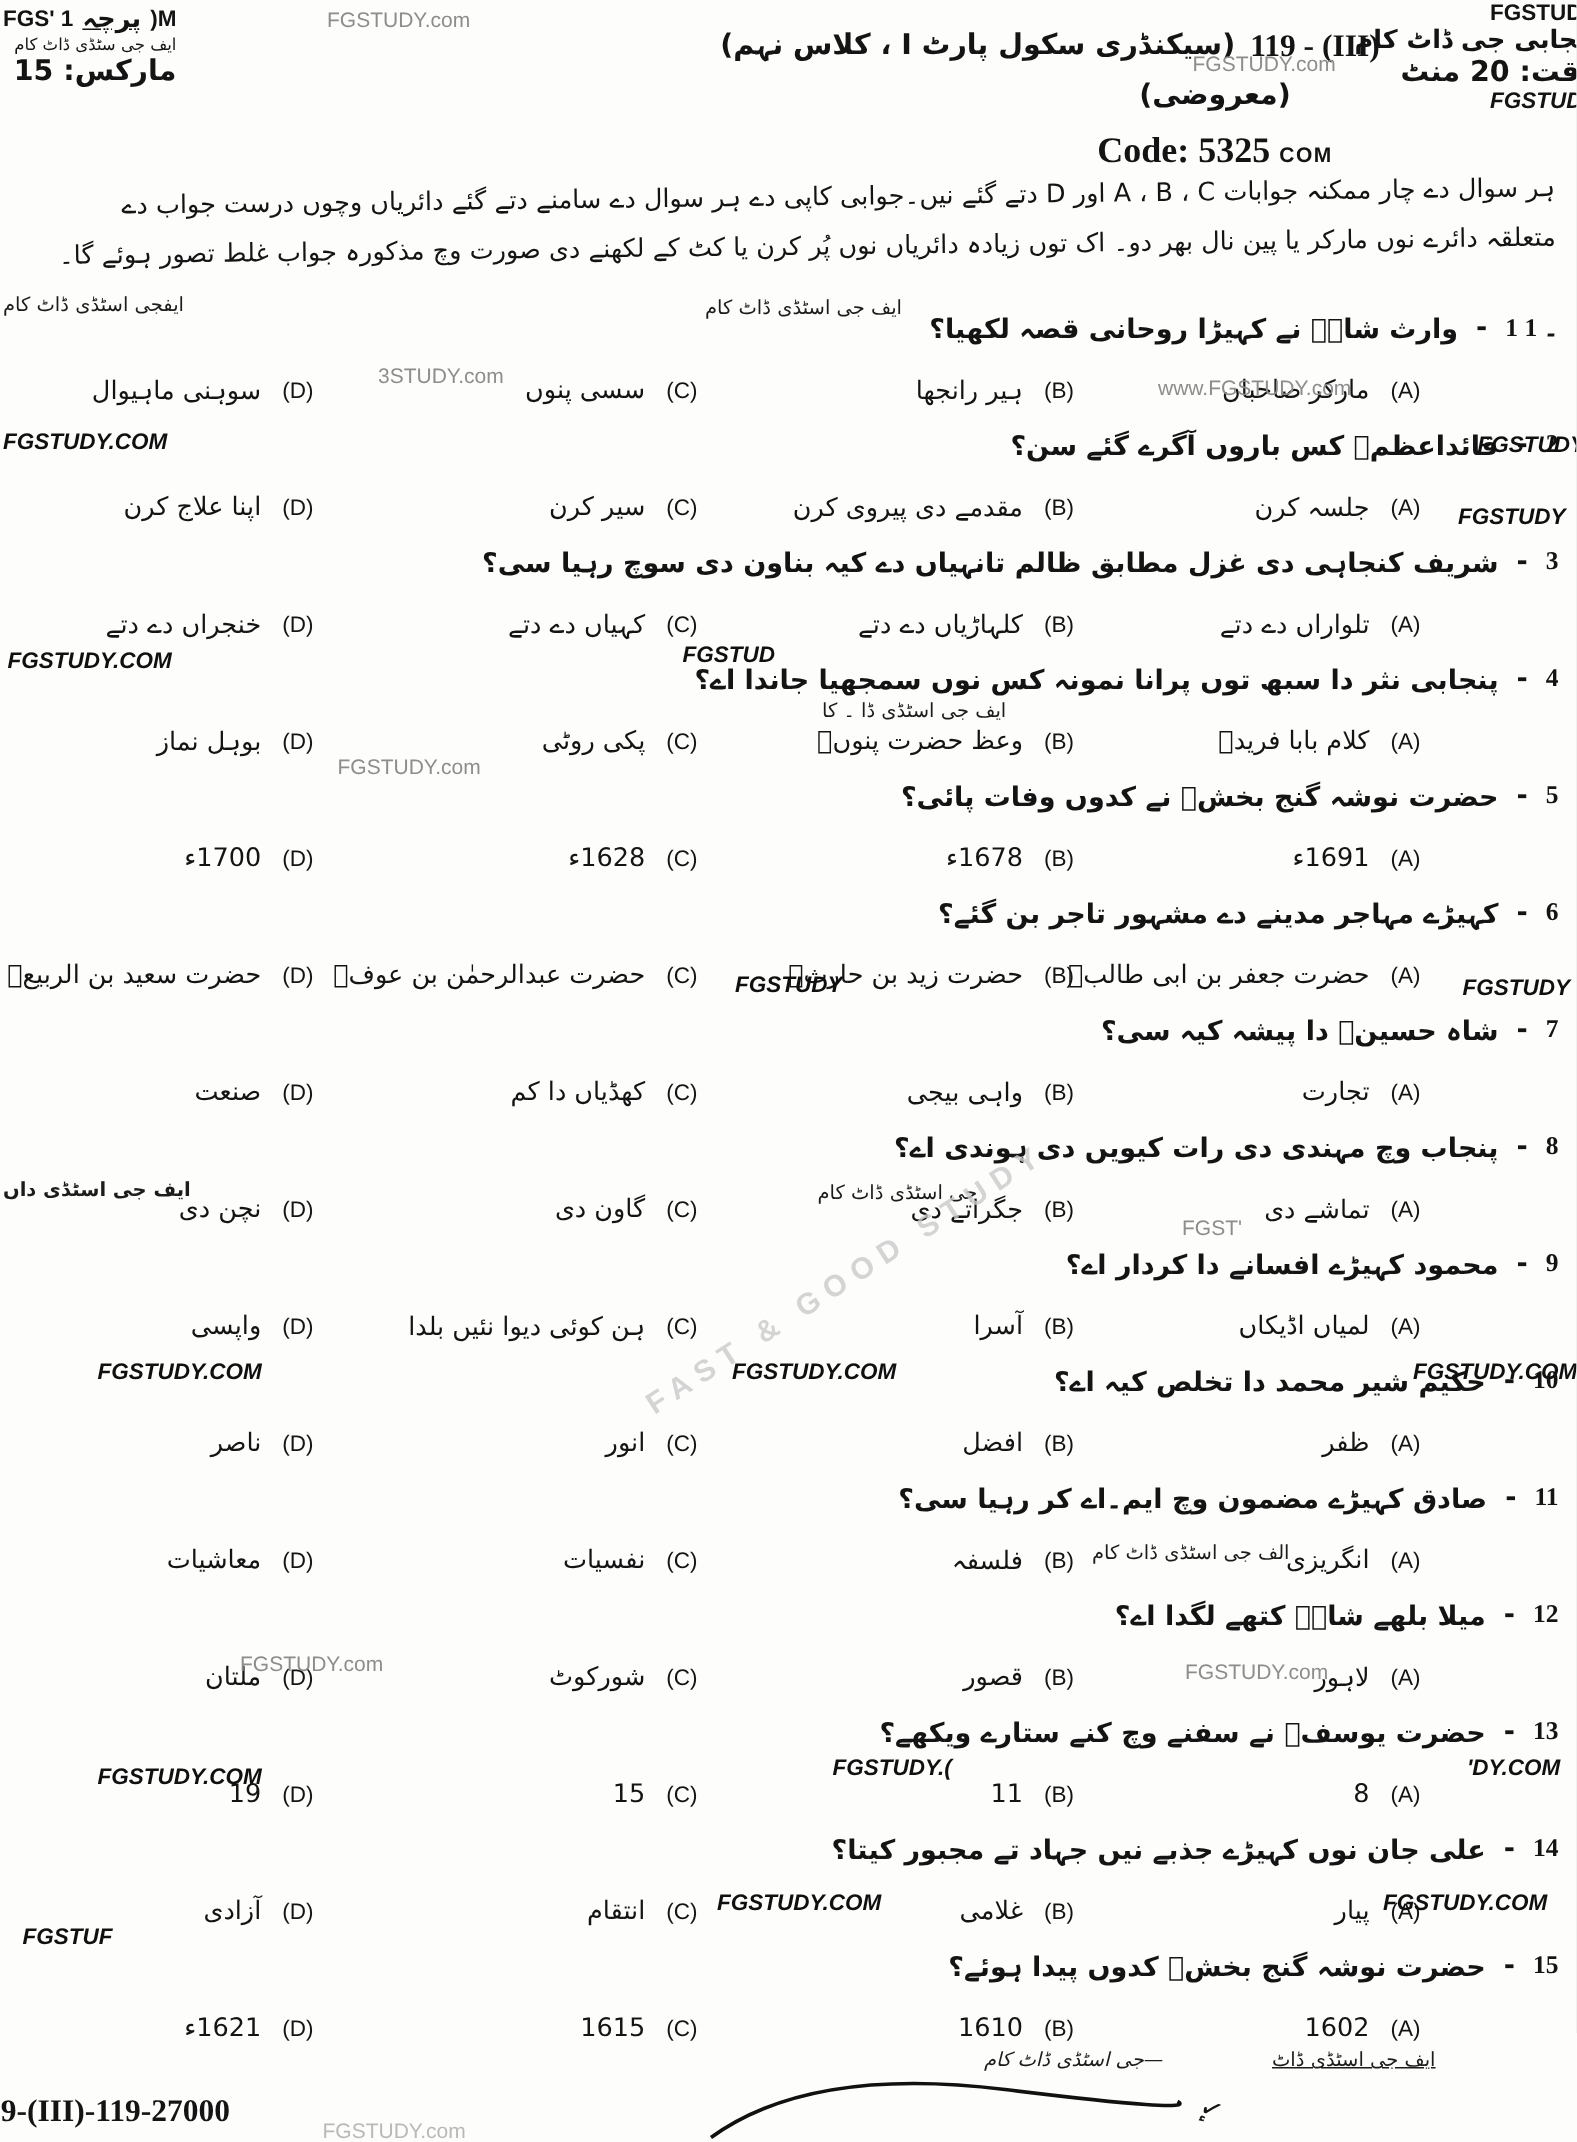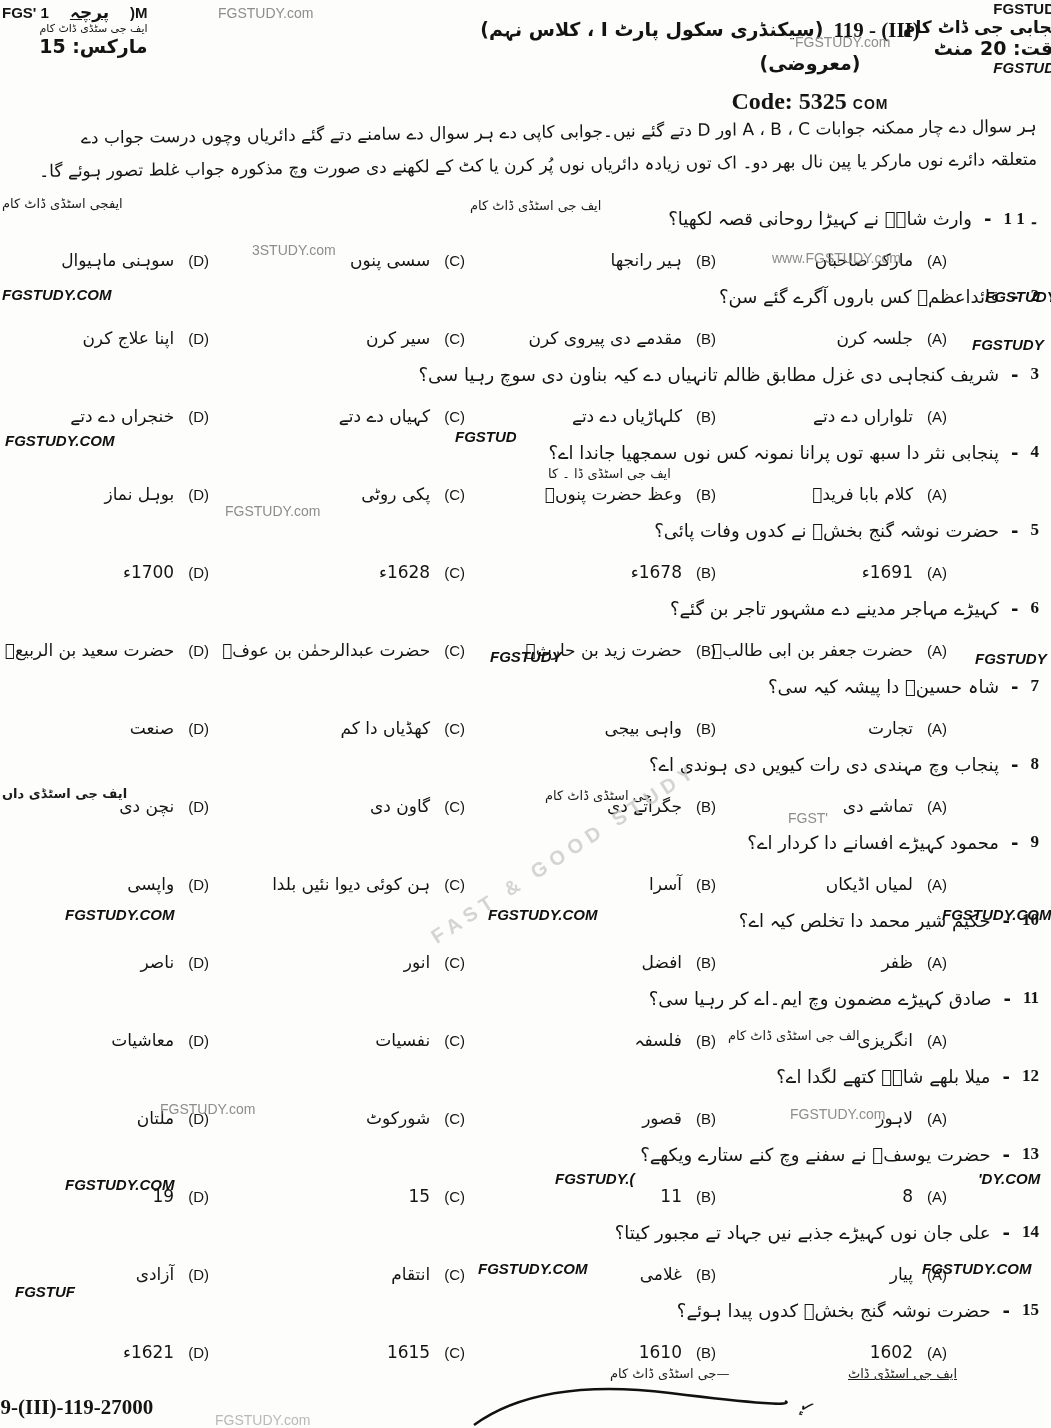--- a/index.html
+++ b/index.html
@@ -1,20 +1,20 @@
 <!DOCTYPE html>
 <html lang="ur" dir="ltr"><head>
 <meta charset="utf-8">
 <style>
   html,body{margin:0;padding:0;background:#e8e8e8;}
   .page{position:relative;width:1051px;height:1428px;background:#fdfdfc;overflow:hidden;
         font-family:"DejaVu Sans",sans-serif;color:#141414;}
   
   .top-left{position:absolute;left:2px;top:2px;line-height:1.15;}
-  .tl-line1{font:bold 15px "Liberation Sans",sans-serif;display:flex;gap:21px;align-items:center;}
+  .tl-line1{font:bold 15px "Liberation Sans",sans-serif;display:flex;gap:6px;align-items:center;}
   .tl-paper{font:bold 17px "DejaVu Sans",sans-serif;text-decoration:underline;}
   .tl-site{font:11px "DejaVu Sans",sans-serif;letter-spacing:1px;}
   .tl-marks{font:bold 19px "DejaVu Sans",sans-serif;}
   .top-right{position:absolute;right:-14px;top:0;text-align:right;line-height:1.3;}
   .tr-wm{font:bold 15px "Liberation Sans",sans-serif;}
   .tr-sub{font:bold 17px "DejaVu Sans",sans-serif;direction:rtl;}
   .tr-time{font:bold 19px "DejaVu Sans",sans-serif;direction:rtl;}
   .tr-wm2{font:italic bold 15px "Liberation Sans",sans-serif;}
   .title{position:absolute;left:420px;top:18px;width:560px;text-align:center;direction:rtl;
          display:flex;justify-content:center;gap:10px;font-weight:bold;}
@@ -28,21 +28,21 @@
   
   .instructions{position:absolute;left:10px;right:14px;top:116px;direction:rtl;text-align:right;
                 font-size:17px;line-height:33px;transform:rotate(-0.7deg);}
   
   .questions{position:absolute;left:0;right:0;top:208px;}
   .question{height:78px;}
   .q-line{direction:rtl;display:flex;align-items:flex-start;gap:12px;padding-right:12px;
           font-size:18px;height:30px;}
   .q-num{font:bold 17px "Liberation Serif",serif;direction:ltr;}
   .q-dash{font-weight:bold;}
-  .q-text{font-weight:400;}
+  .q-text{font-weight:700;}
   .opts{direction:rtl;display:grid;grid-template-columns:263px 245px 246px 297px;height:44px;align-items:center;}
   .opt{direction:rtl;display:flex;align-items:center;gap:14px;}
   .opt-a{padding-right:104px;} .opt-b{padding-right:72px;}
   .opt-c{padding-right:78px;}  .opt-d{padding-right:88px;}
   .opt-marker{font:15px "Liberation Sans",sans-serif;direction:ltr;}
   .opt-text{font-size:17px;white-space:nowrap;}
   
   .wm{position:absolute;white-space:nowrap;}
   .wm-gray{font:14px "Liberation Sans",sans-serif;color:#8d8d8d;}
   .wm-bold{font:italic bold 15px "Liberation Sans",sans-serif;color:#101010;}
@@ -495,21 +495,21 @@
       <span class="wm wm-bold" style="left: 942px; top: 906px;">FGSTUDY.COM</span>
       <span class="wm wm-urdu" style="left: 728px; top: 1028px;">الف جی اسٹڈی ڈاٹ کام</span>
       <span class="wm wm-gray" style="left: 160px; top: 1101px;">FGSTUDY.com</span>
       <span class="wm wm-gray" style="left: 790px; top: 1106px;">FGSTUDY.com</span>
       <span class="wm wm-bold" style="left: 65px; top: 1176px;">FGSTUDY.COM</span>
       <span class="wm wm-bold" style="left: 555px; top: 1170px;">FGSTUDY.(</span>
       <span class="wm wm-bold" style="left: 978px; top: 1170px;">'DY.COM</span>
       <span class="wm wm-bold" style="left: 478px; top: 1260px;">FGSTUDY.COM</span>
       <span class="wm wm-bold" style="left: 922px; top: 1260px;">FGSTUDY.COM</span>
       <span class="wm wm-bold" style="left: 15px; top: 1283px;">FGSTUF</span>
-      <span class="wm wm-urdu" style="left: 610px; top: 1366px;">—جی اسٹڈی ڈاٹ کام</span>
+      <span class="wm wm-urdu" style="left: 656px; top: 1366px; font-style: italic;">—جی اسٹڈی ڈاٹ کام</span>
       <span class="wm wm-urdu" style="left: 848px; top: 1366px; text-decoration: underline;">ایف جی اسٹڈی ڈاٹ</span>
       <span class="wm wm-faint" style="left: 215px; top: 1412px;">FGSTUDY.com</span>
     </div>
 
   <div class="footer-code">39-(III)-119-27000</div>
   <svg class="swoosh" width="320" height="45">
     <path d="M4 42 Q 70 -6 200 10 T 315 18" stroke="#111" stroke-width="2.5" fill="none"></path>
   </svg>
   <div class="tick">ٕ✓</div>
 

